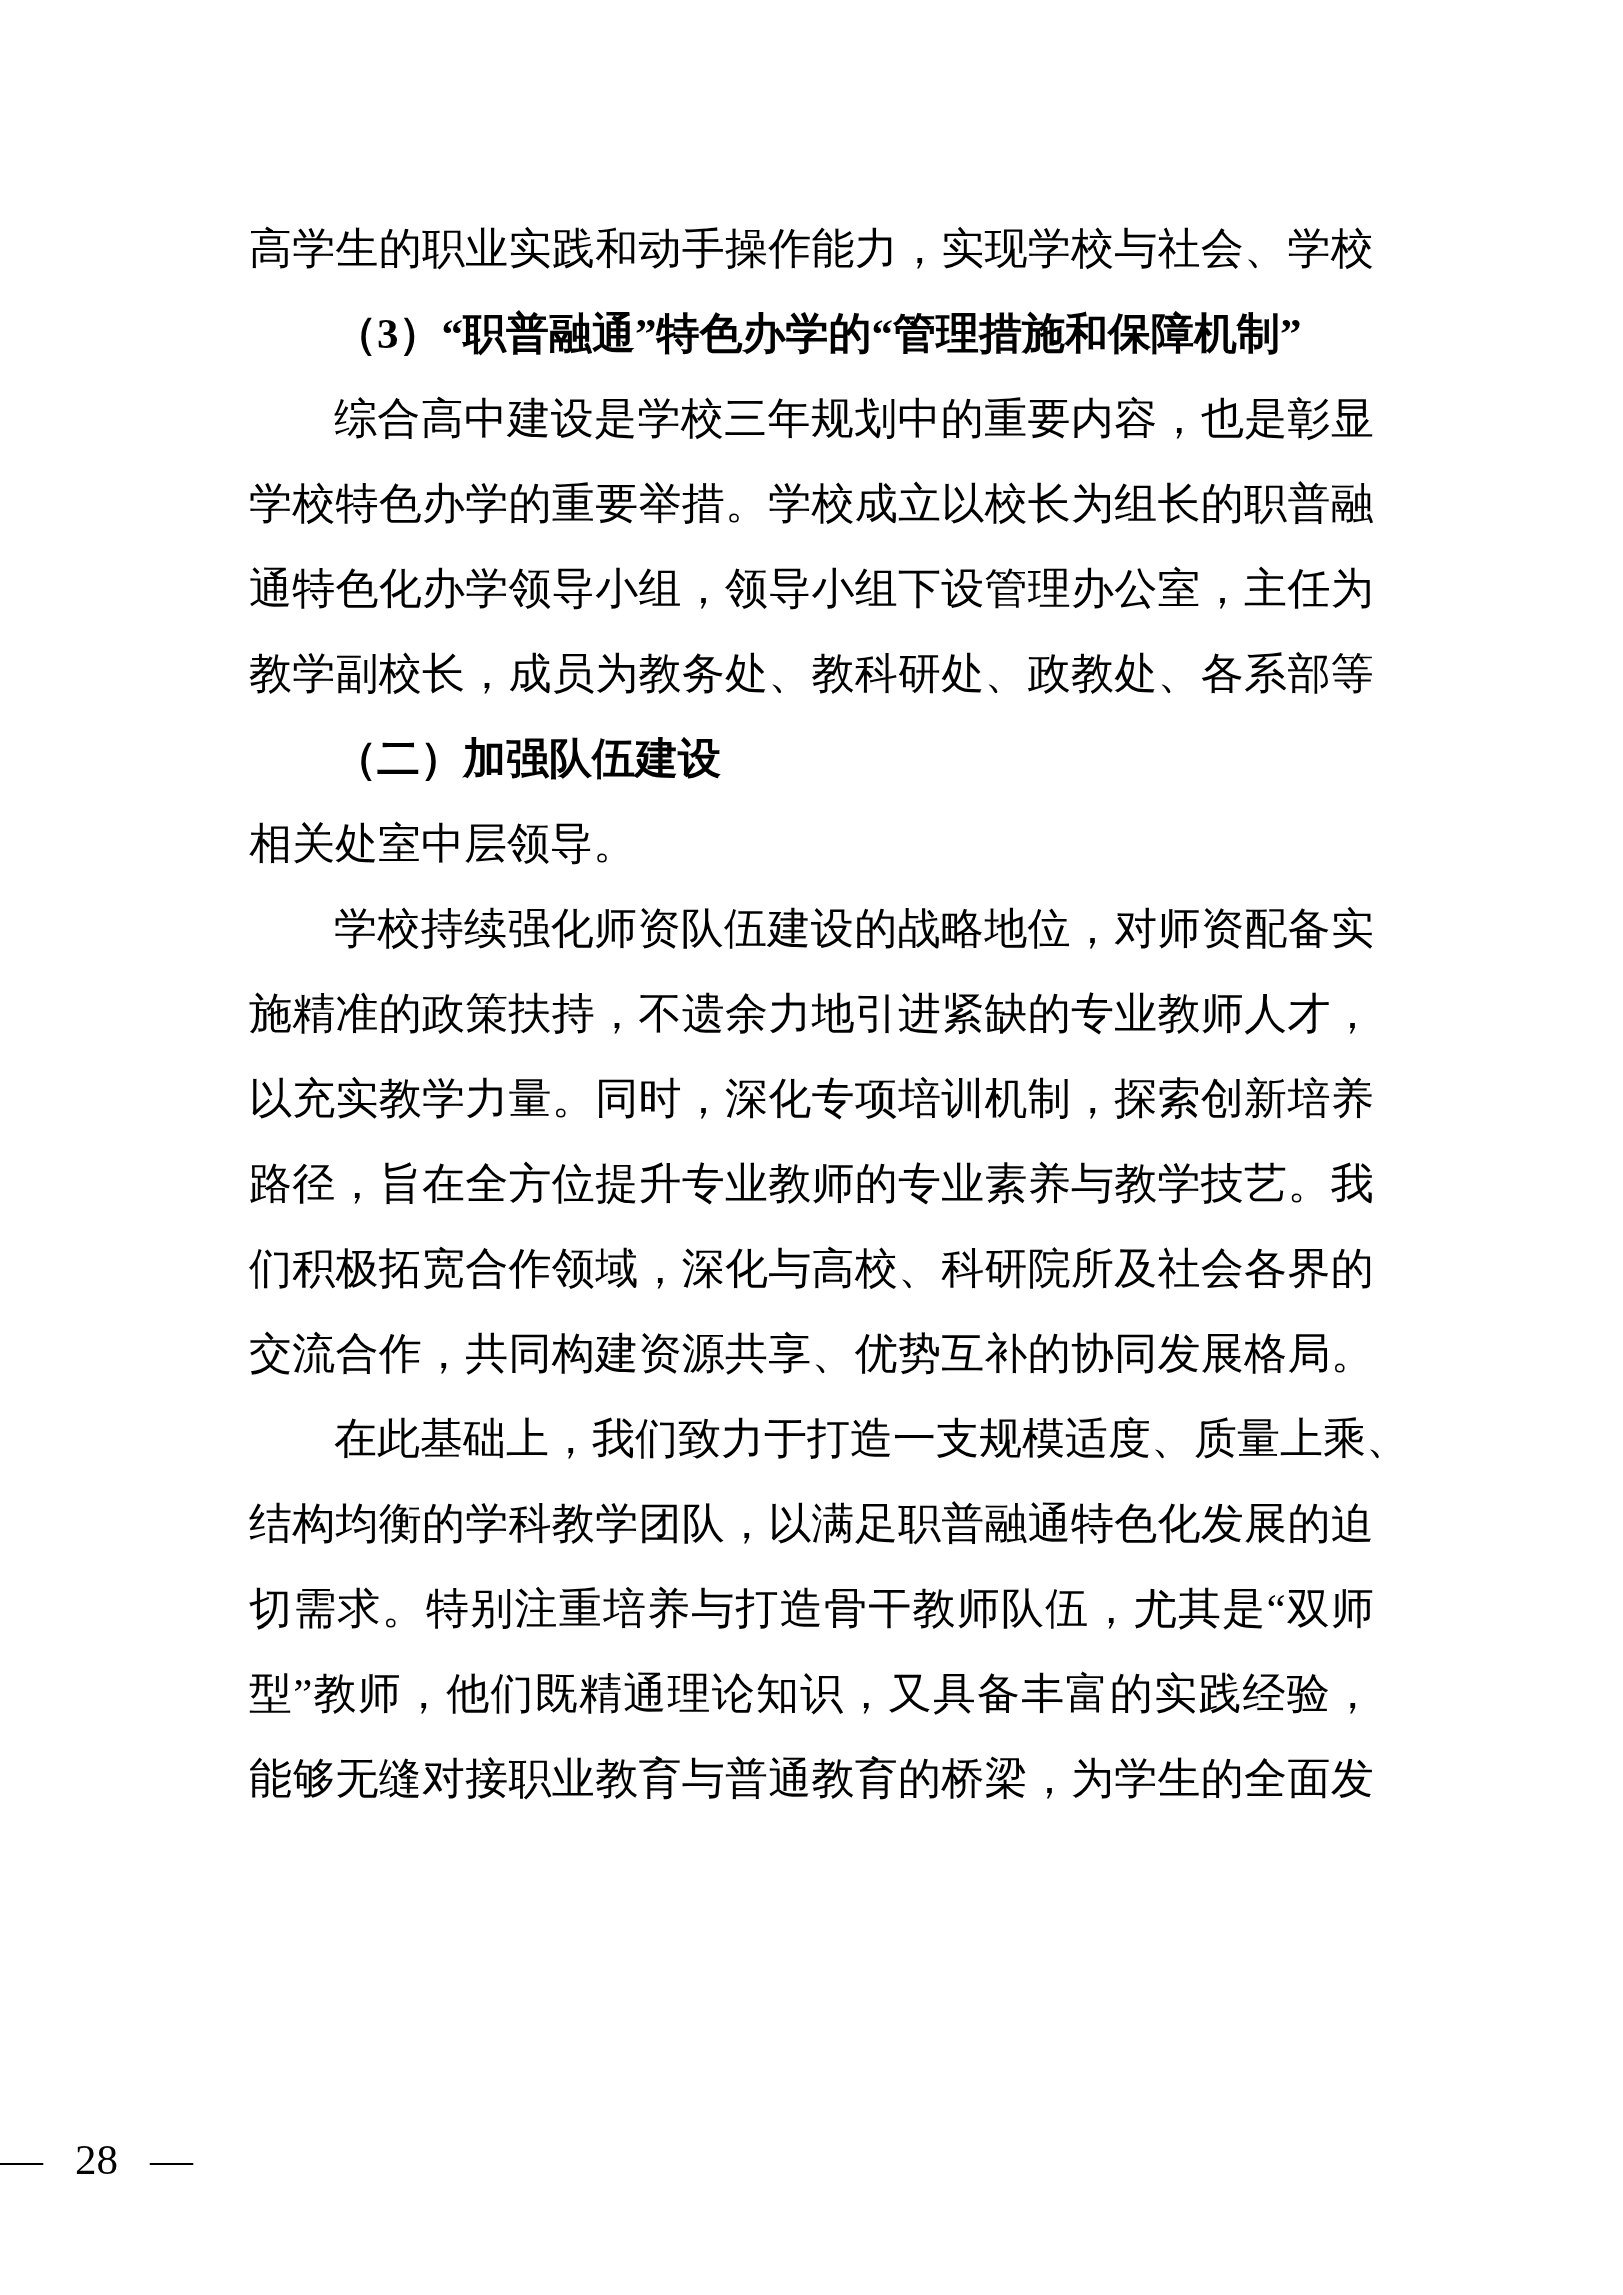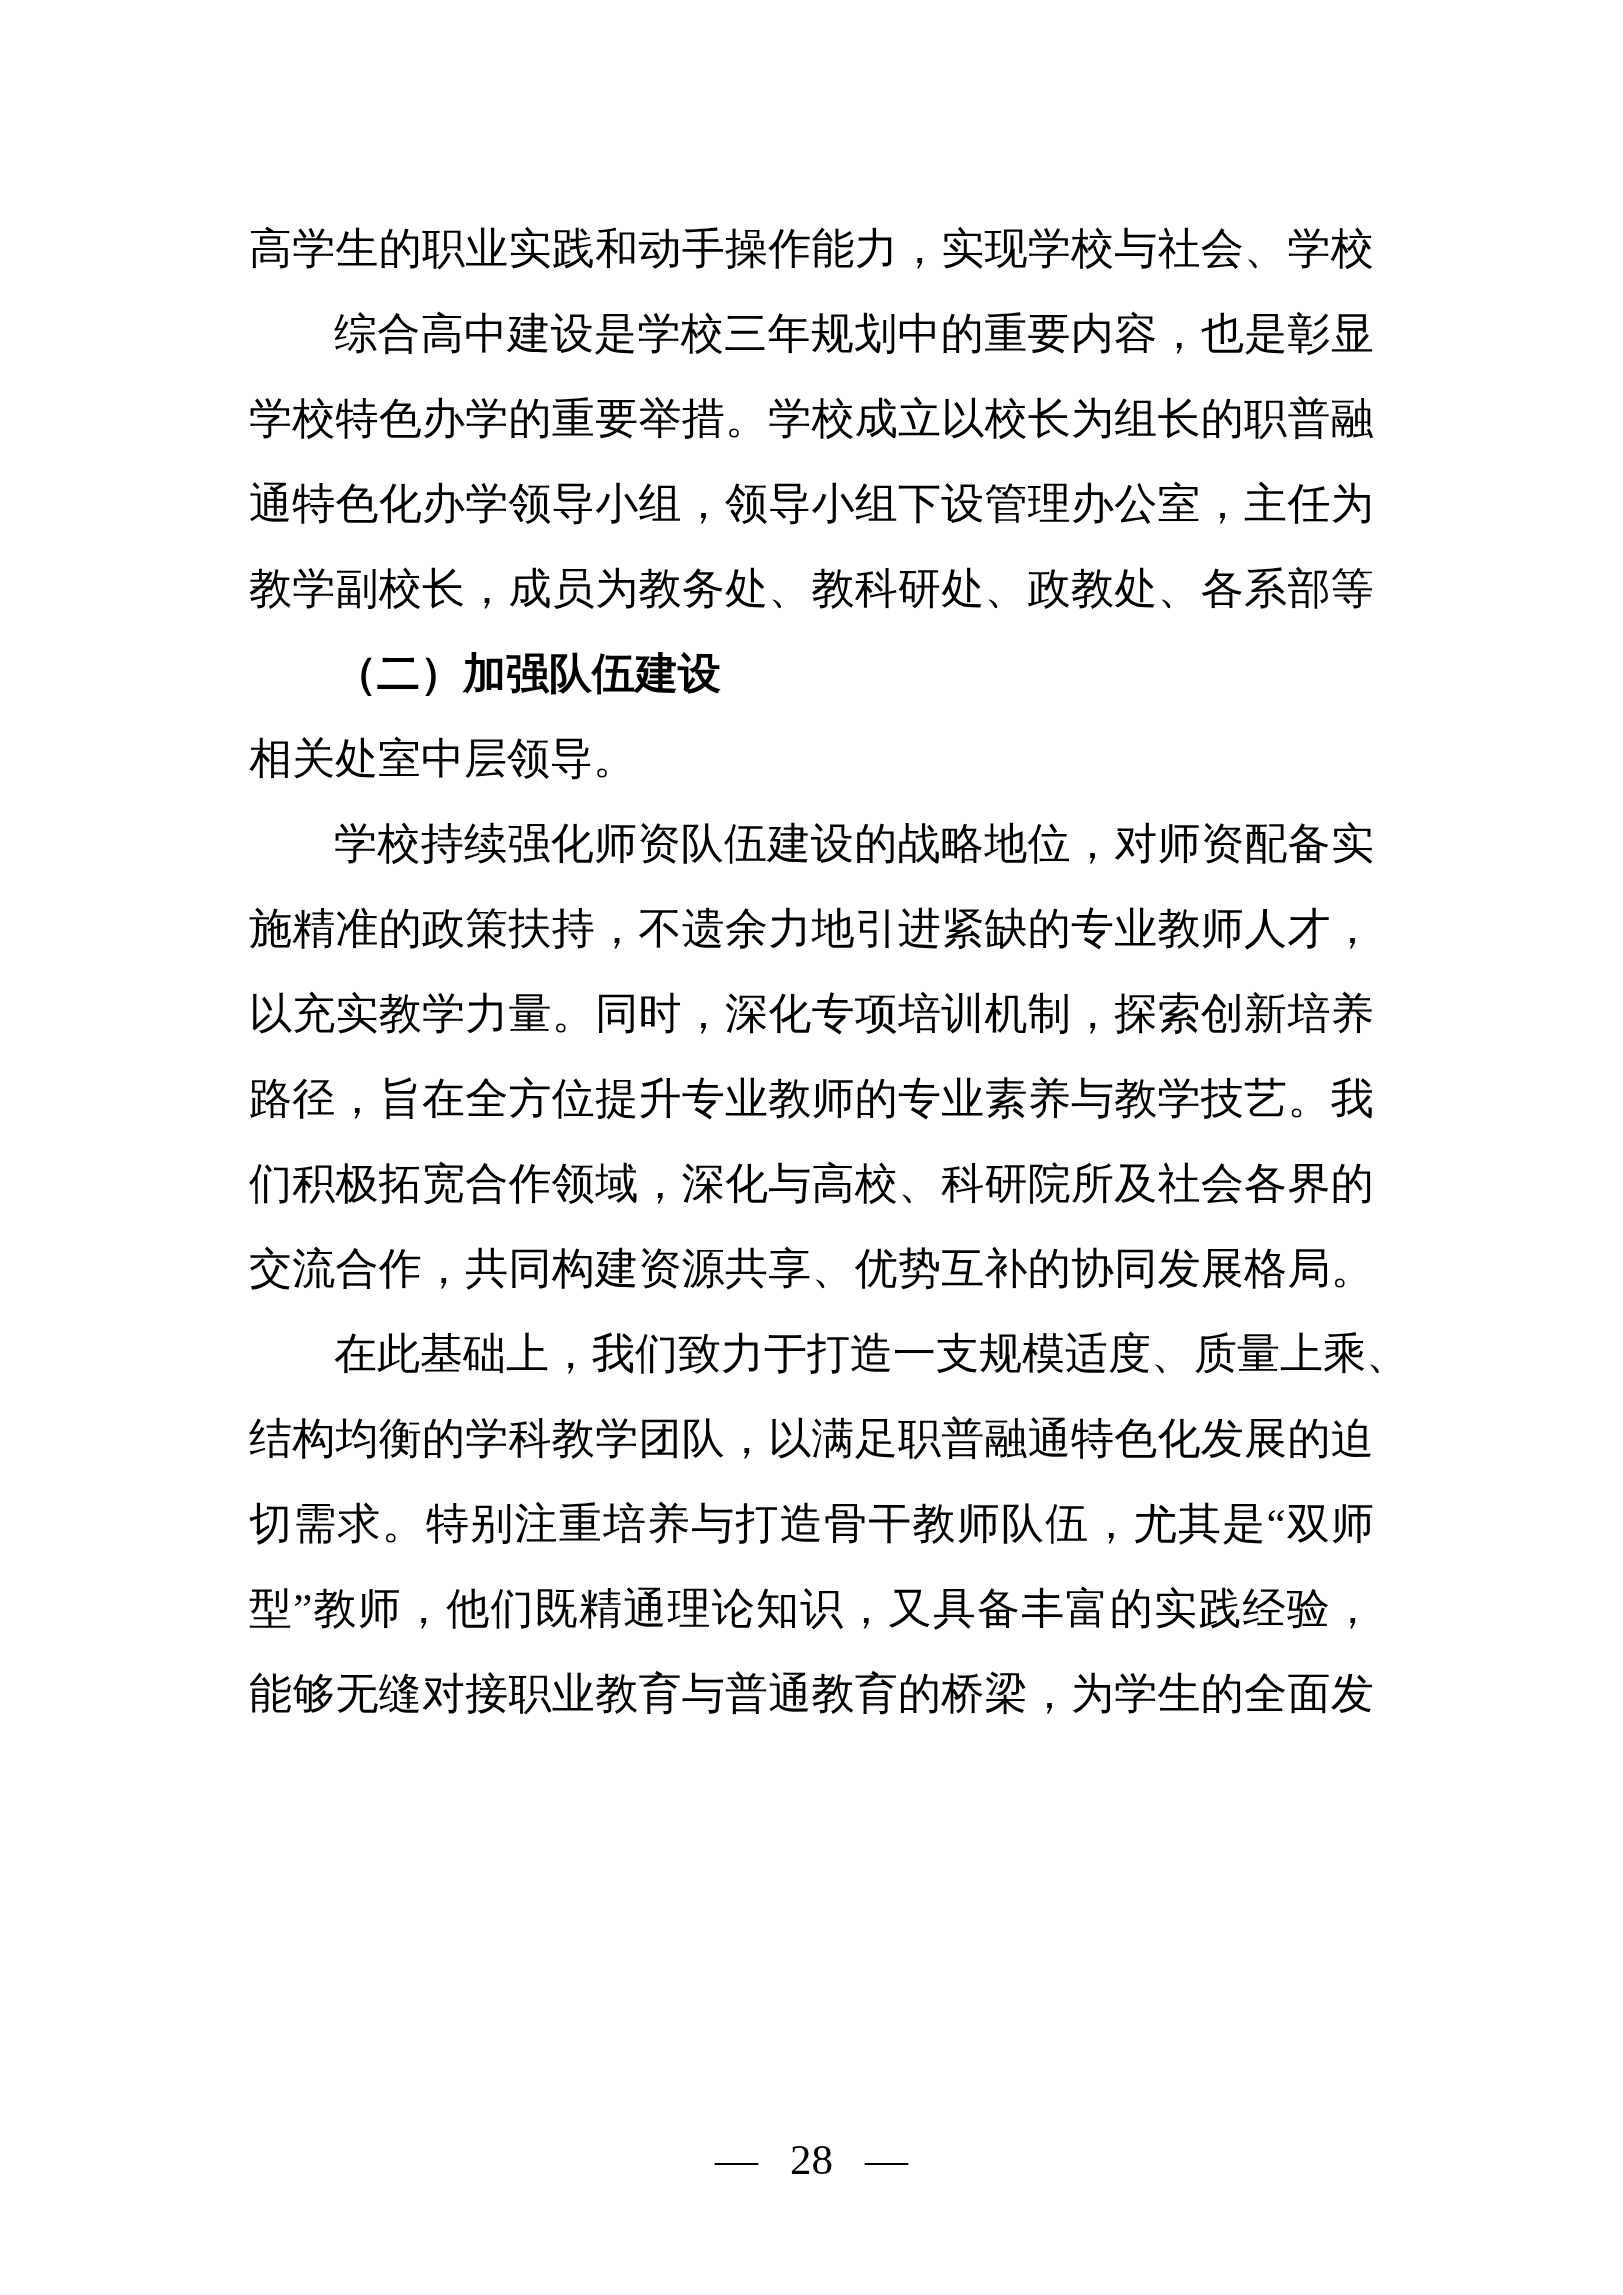--- a/index.html
+++ b/index.html
@@ -45,21 +45,21 @@
   .heading-bold {
     font-weight: 800;
   }
   .pagefooter {
     position: absolute;
     left: 0;
     top: 2127px;
     width: 1623px;
     height: 66px;
     line-height: 66px;
-    text-align: center;
+    text-align: left;
     font-size: 43px;
     color: #000000;
   }
   .pagefooter .dash {
     letter-spacing: 0;
   }
   .pagefooter .pn {
     display: inline-block;
     margin: 0 32px;
   }
@@ -90,20 +90,21 @@
         <span class="ch">现</span>
         <span class="ch">学</span>
         <span class="ch">校</span>
         <span class="ch">与</span>
         <span class="ch">社</span>
         <span class="ch">会</span>
         <span class="ch">、</span>
         <span class="ch">学</span>
         <span class="ch">校</span>
       </div>
+    <div class="line heading-bold indent">（3）“职普融通”特色办学的“管理措施和保障机制”</div>
     <div class="line body justify indent">
         <span class="ch">综</span>
         <span class="ch">合</span>
         <span class="ch">高</span>
         <span class="ch">中</span>
         <span class="ch">建</span>
         <span class="ch">设</span>
         <span class="ch">是</span>
         <span class="ch">学</span>
         <span class="ch">校</span>

